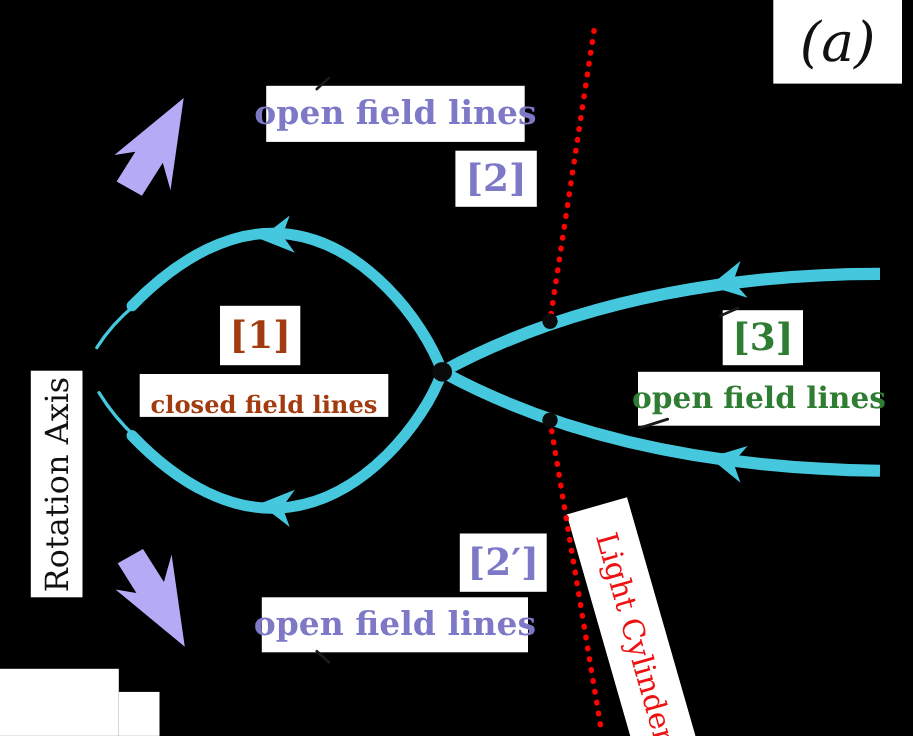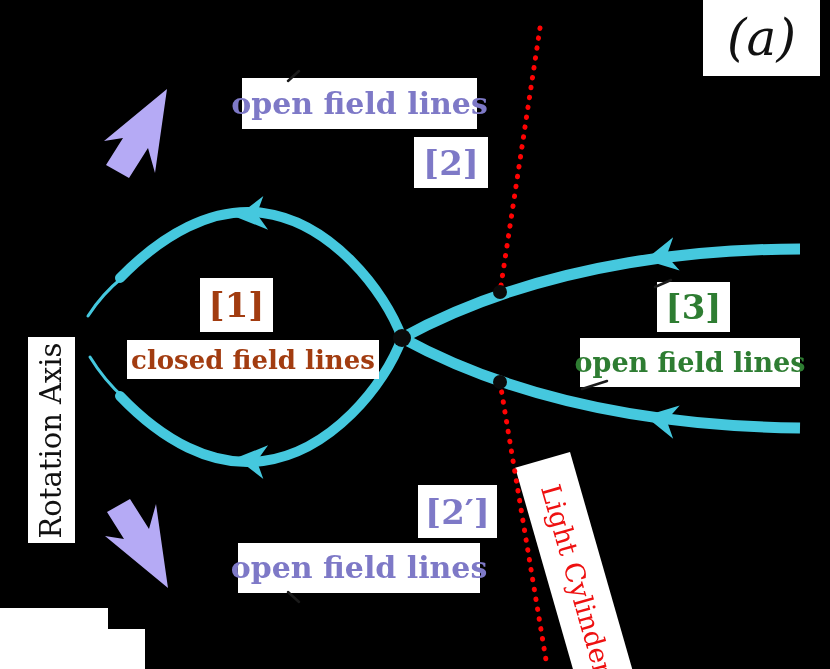--- a/index.html
+++ b/index.html
@@ -63,21 +63,21 @@
   </div>
 
   <div class="box purple" style="left:414px;top:137px;width:74px;height:51px;font-size:34px;">
     <span>[2]</span>
   </div>
 
   <div class="box brown" style="left:200px;top:278px;width:73px;height:54px;font-size:34px;">
     <span>[1]</span>
   </div>
 
-  <div class="box brown" style="left:127px;top:340px;width:252px;height:39px;font-size:26px;">
+  <div class="box brown" style="left:127px;top:340px;width:226px;height:39px;font-size:22px;align-items:flex-end;">
     <span>closed field lines</span>
   </div>
 
   <div class="box greenb" style="left:657px;top:282px;width:73px;height:50px;font-size:34px;">
     <span>[3]</span>
   </div>
 
   <div class="box green" style="left:580px;top:338px;width:220px;height:49px;font-size:27px;">
     <span>open field lines</span>
   </div>

